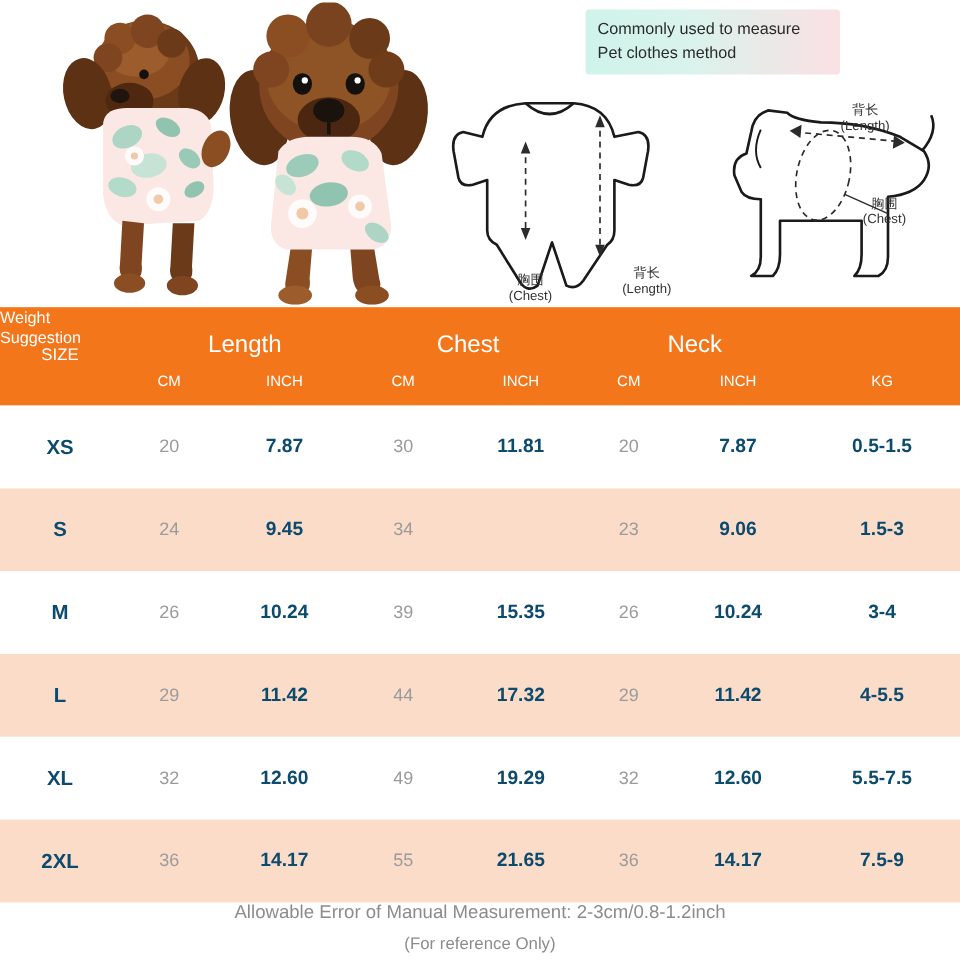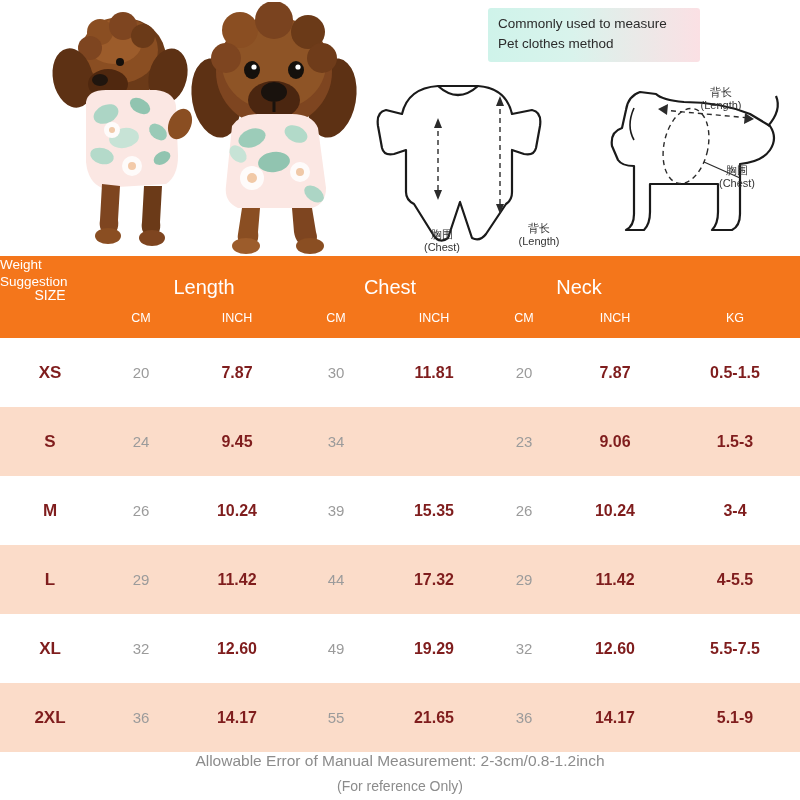--- a/index.html
+++ b/index.html
@@ -123,21 +123,21 @@
   }
   .row.odd { background: #ffffff; }
   .row.even { background: #fbdcc9; }
   .cell {
     position: absolute;
     top: 0;
     height: 69px;
     line-height: 69px;
     text-align: center;
     font-size: 16px;
-    color: #7f1d1d;
+    color: #0c4a6e;
   }
   .cell.cm {
     color: #9b9b9b;
     font-size: 15px;
     font-weight: normal;
   }
   .cell.inch { font-weight: bold; }
   .cell.size { font-weight: bold; font-size: 17px; }
   .cell.kg { font-weight: bold; }
 
@@ -387,20 +387,20 @@
     </div>
 
     <div class="row even">
       <div class="cell size  col-size">2XL</div>
       <div class="cell cm    col-lcm">36</div>
       <div class="cell inch  col-linch">14.17</div>
       <div class="cell cm    col-ccm">55</div>
       <div class="cell inch  col-cinch">21.65</div>
       <div class="cell cm    col-ncm">36</div>
       <div class="cell inch  col-ninch">14.17</div>
-      <div class="cell kg    col-kg">5.1-9</div>
+      <div class="cell kg    col-kg">7.5-9</div>
     </div>
   </div>
 
   <div class="footer footer1">Allowable Error of Manual Measurement: 2-3cm/0.8-1.2inch</div>
   <div class="footer footer2">(For reference Only)</div>
 
 </div>
 
 </body></html>

